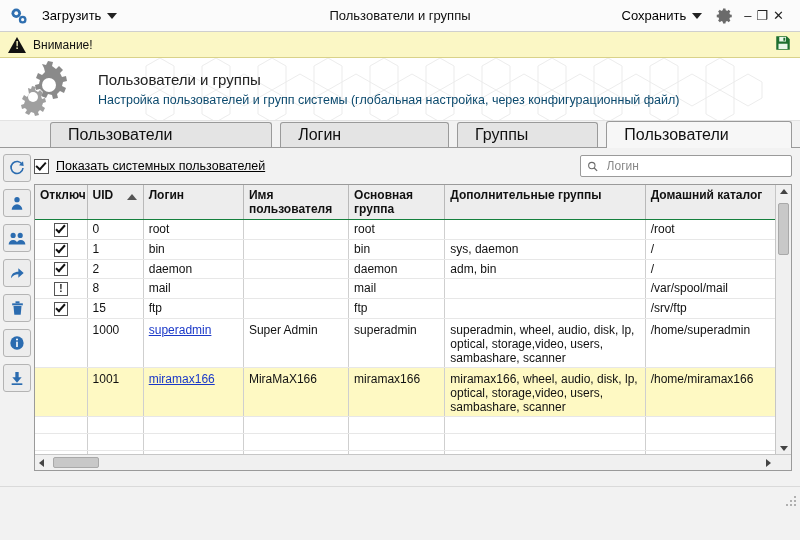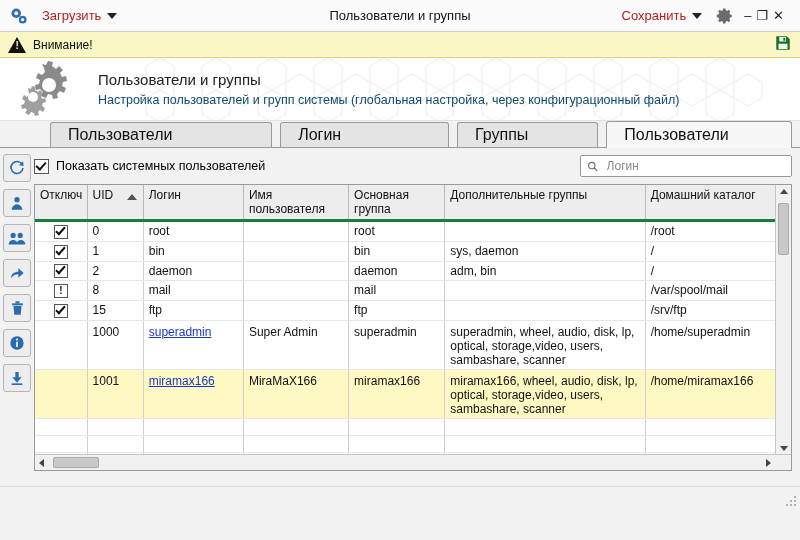--- a/index.html
+++ b/index.html
@@ -53,21 +53,21 @@
     align-items: center;
     gap: 10px;
     padding-right: 12px;
   }
   .menu-btn {
     display: flex;
     align-items: center;
     gap: 6px;
     font-size: 13px;
     padding: 2px 4px;
-    color: #b91c1c;
+    color: #000000;
     cursor: default;
   }
   .caret {
     width: 0; height: 0;
     border-left: 5px solid transparent;
     border-right: 5px solid transparent;
     border-top: 6px solid #222;
   }
   .gearicon svg { display: block; }
   .winbtns {
@@ -217,20 +217,21 @@
     display: flex;
     align-items: center;
     height: 24px;
     margin-bottom: 6px;
   }
   .chkwrap {
     display: flex;
     align-items: center;
     gap: 7px;
     font-size: 12.5px;
+    text-decoration: underline;
   }
   .chkbox {
     width: 13px; height: 13px;
     border: 1px solid #555;
     background: #fff;
     position: relative;
   }
   .chkbox.checked::after {
     content: "";
     position: absolute;
@@ -280,22 +281,22 @@
   }
   table.grid {
     border-collapse: collapse;
     width: 100%;
     table-layout: fixed;
     font-size: 12px;
   }
   table.grid th {
     background: #ededed;
     border-right: 1px solid #b9b9b9;
-    border-bottom: 3px solid #15803d;
-    font-weight: normal;
+    border-bottom: 1px solid #15803d;
+    font-weight: bold;
     text-align: left;
     vertical-align: top;
     padding: 3px 5px;
     height: 32px;
     box-sizing: border-box;
     position: relative;
     color: #111;
   }
   th .sortarrow {
     position: absolute;

